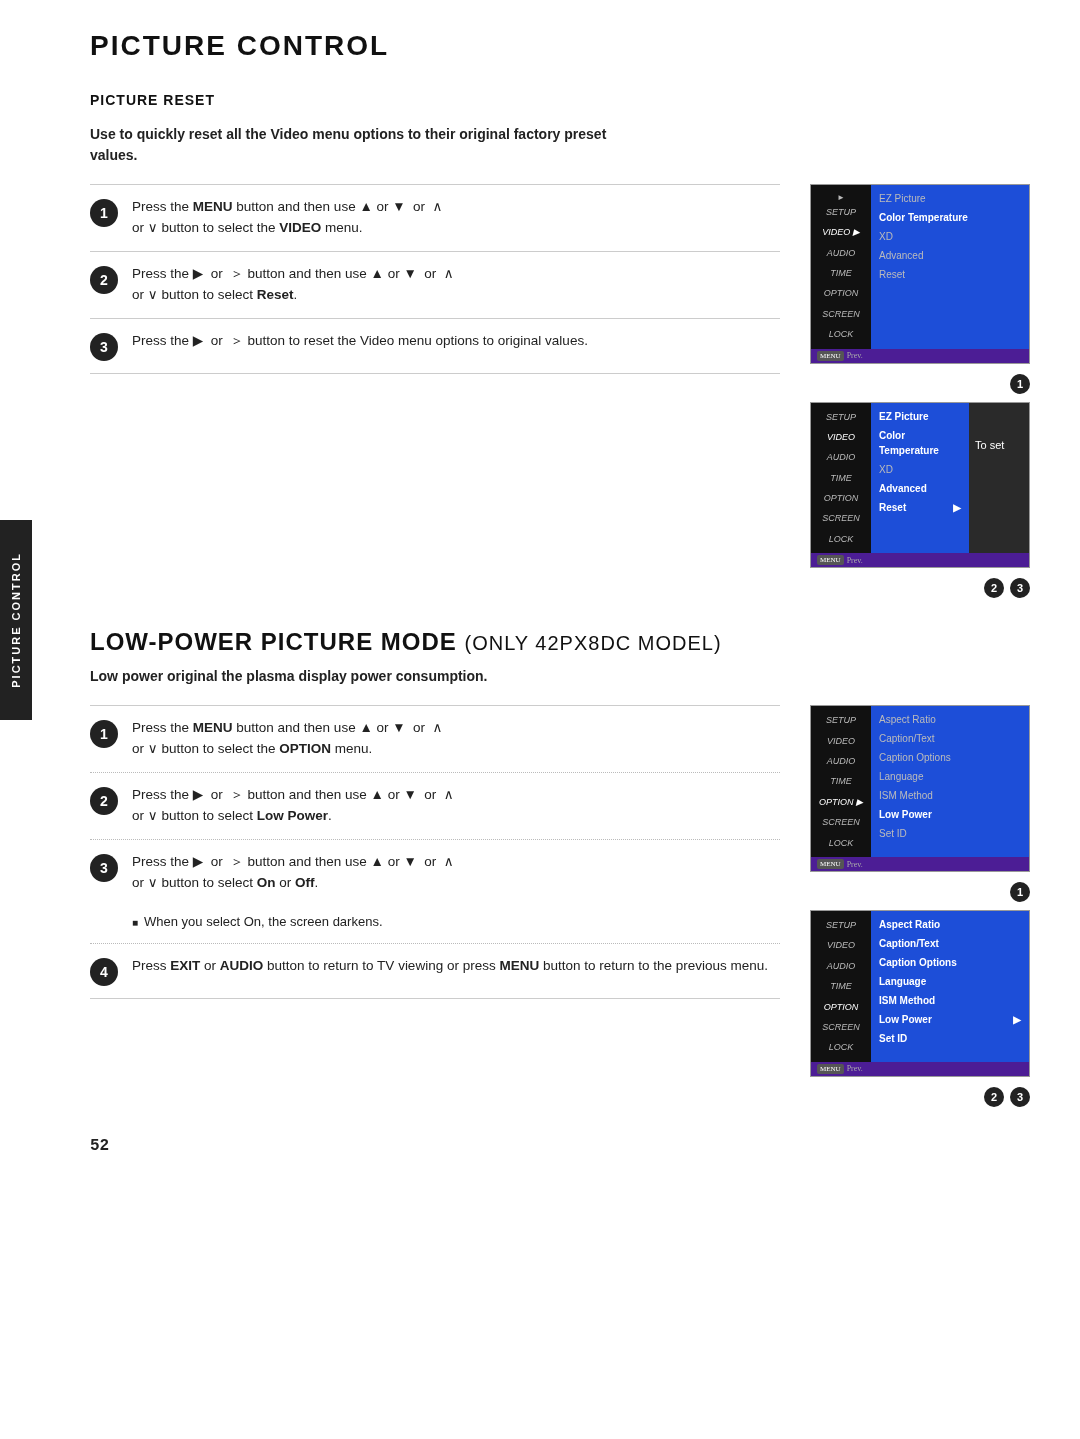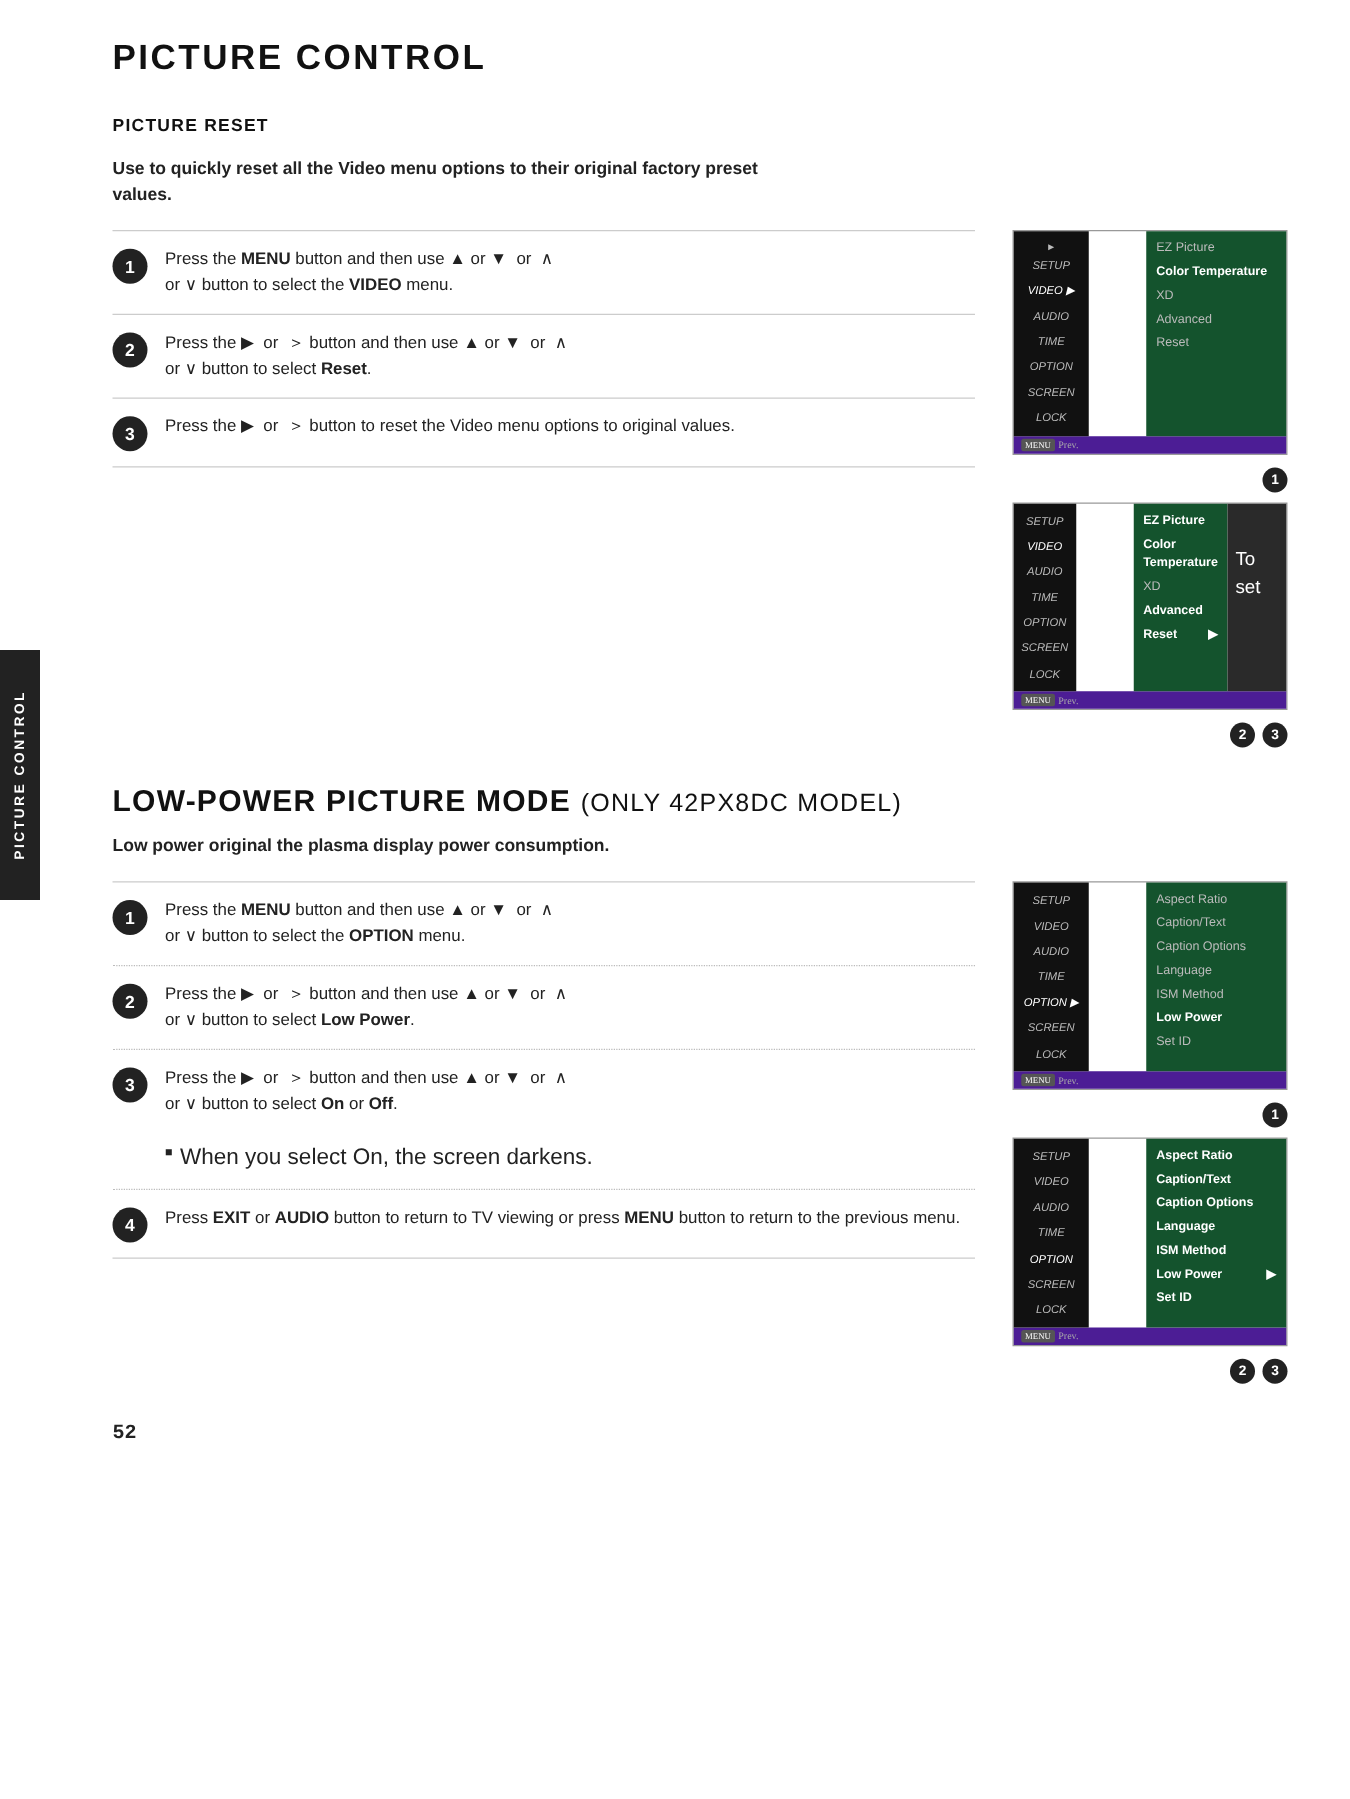--- a/index.html
+++ b/index.html
@@ -132,21 +132,21 @@
 
     .step-text b {
       font-weight: 900;
     }
 
     
     .note-row {
       display: flex;
       align-items: flex-start;
       padding: 6px 0 12px 42px;
-      font-size: 18px;
+      font-size: 13px;
       line-height: 1.5;
       border-top: none;
     }
 
     .note-row::before {
       content: '■';
       margin-right: 6px;
       font-size: 10px;
       margin-top: 3px;
     }
@@ -189,23 +189,22 @@
       text-align: center;
       position: relative;
     }
 
     .menu-left-item.active {
       color: #fff;
     }
 
     .menu-right {
       flex: 1;
-      background: #14532d;
+      background: #1d4ed8;
       padding: 4px 8px;
-      margin-left: 46px;
     }
 
     .menu-right-item {
       color: #bbb;
       font-size: 10px;
       padding: 2px 0;
       line-height: 1.5;
     }
 
     .menu-right-item.highlighted {
@@ -257,21 +256,21 @@
 
     
     .menu-third {
       width: 60px;
       background: #2a2a2a;
       padding: 4px 6px;
     }
 
     .menu-third-item {
       color: #bbb;
-      font-size: 15px;
+      font-size: 11px;
       padding: 2px 0;
       line-height: 1.5;
     }
 
     
     .page-number {
       font-size: 16px;
       font-weight: bold;
       margin-top: 20px;
       font-family: Liberation Mono, monospace;

